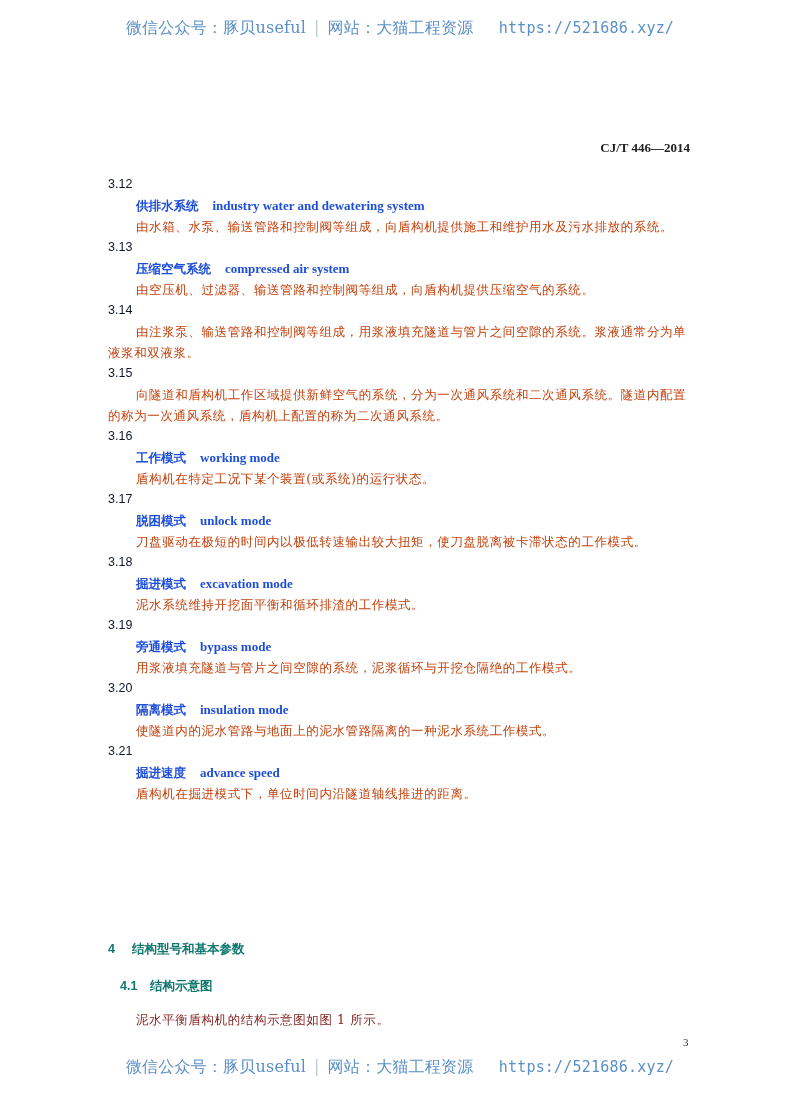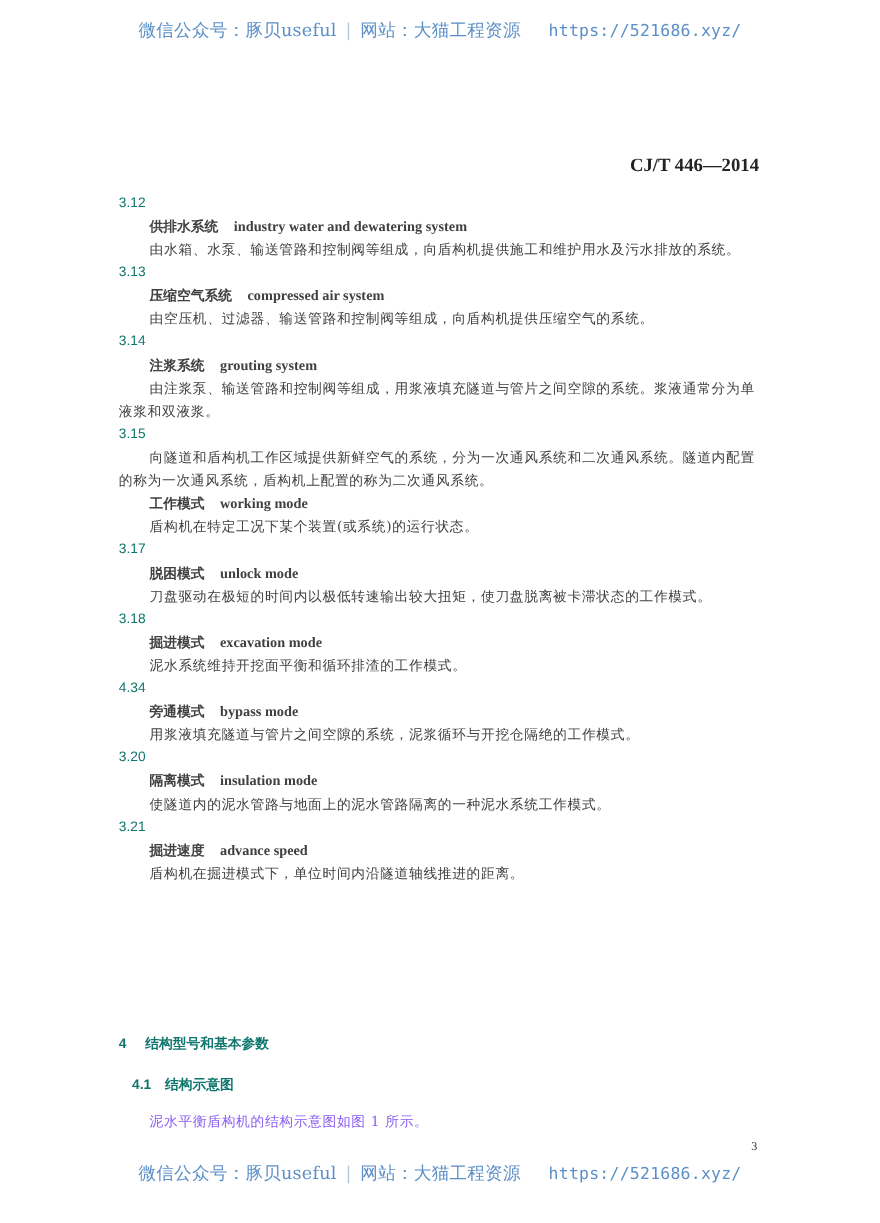--- a/index.html
+++ b/index.html
@@ -15,53 +15,53 @@
     font-size: 16px; color: #5b8fc7; letter-spacing: 0.2px;
     white-space: nowrap;
   }
   .watermark .sep { color: #b8c8d8; margin: 0 8px; }
   .watermark .url { font-family: "DejaVu Sans Mono", "Liberation Mono", monospace; font-size: 15px; margin-left: 20px; }
   .wm-top { top: 18px; }
   .wm-bottom { top: 1057px; }
 
   .doc-code {
     position: absolute; top: 140px; right: 110px;
-    font-family: "Liberation Serif", serif; font-weight: bold; font-size: 17px;
+    font-family: "Liberation Serif", serif; font-weight: bold; font-size: 13px;
     color: #222;
   }
 
   .content { position: absolute; left: 108px; top: 174px; width: 585px; }
   .entry { margin: 0; }
   .num {
-    font-family: "Liberation Sans", sans-serif; font-size: 12.5px; color: #0f766e;
+    font-family: "Liberation Sans", sans-serif; font-size: 12.5px; color: #0f172a;
     height: 21px; line-height: 21px;
   }
   .term {
     padding-left: 28px; height: 21px; line-height: 21px;
-    font-size: 12.5px; font-weight: bold; color: #404040;
+    font-size: 12.5px; font-weight: bold; color: #1d4ed8;
   }
   .term .en {
     font-family: "Liberation Serif", serif; font-weight: bold; margin-left: 14px; font-size: 13px;
   }
   .def {
-    text-indent: 28px; line-height: 21px; font-size: 12.5px; color: #404040;
+    text-indent: 28px; line-height: 21px; font-size: 12.5px; color: #c2410c;
     letter-spacing: 0.6px; margin: 0;
   }
 
   .sec-heading {
     position: absolute; left: 108px; font-size: 12.5px; font-weight: bold;
     font-family: "DejaVu Sans", sans-serif; color: #0f766e;
   }
   .sec-heading .n { display: inline-block; font-family: "Liberation Sans", sans-serif; }
   .sec-4 { top: 941px; }
   .sec-4 .n { width: 24px; }
   .sec-41 { top: 978px; }
   .sec-41 .n { width: 30px; margin-left: 12px; }
   .para {
-    position: absolute; left: 136px; top: 1012px; font-size: 12.5px; letter-spacing: 0.6px; color: #8b5cf6;
+    position: absolute; left: 136px; top: 1012px; font-size: 12.5px; letter-spacing: 0.6px; color: #7f1d1d;
   }
   .page-num {
     position: absolute; left: 683px; top: 1036px; font-size: 11px;
     font-family: "Liberation Serif", serif; color: #333;
   }
 </style>
 </head>
 <body>
 
 <div class="watermark wm-top">
@@ -77,43 +77,43 @@
     <div class="term"><span>供排水系统</span><span class="en">industry water and dewatering system</span></div>
     <p class="def">由水箱、水泵、输送管路和控制阀等组成，向盾构机提供施工和维护用水及污水排放的系统。</p>
   </div>
   <div class="entry">
     <div class="num">3.13</div>
     <div class="term"><span>压缩空气系统</span><span class="en">compressed air system</span></div>
     <p class="def">由空压机、过滤器、输送管路和控制阀等组成，向盾构机提供压缩空气的系统。</p>
   </div>
   <div class="entry">
     <div class="num">3.14</div>
-    <div class="term"><span>注浆系统</span><span class="en">grouting system</span></div>
     <p class="def">由注浆泵、输送管路和控制阀等组成，用浆液填充隧道与管片之间空隙的系统。浆液通常分为单液浆和双液浆。</p>
   </div>
   <div class="entry">
     <div class="num">3.15</div>
     <p class="def">向隧道和盾构机工作区域提供新鲜空气的系统，分为一次通风系统和二次通风系统。隧道内配置的称为一次通风系统，盾构机上配置的称为二次通风系统。</p>
   </div>
   <div class="entry">
+    <div class="num">3.16</div>
     <div class="term"><span>工作模式</span><span class="en">working mode</span></div>
     <p class="def">盾构机在特定工况下某个装置(或系统)的运行状态。</p>
   </div>
   <div class="entry">
     <div class="num">3.17</div>
     <div class="term"><span>脱困模式</span><span class="en">unlock mode</span></div>
     <p class="def">刀盘驱动在极短的时间内以极低转速输出较大扭矩，使刀盘脱离被卡滞状态的工作模式。</p>
   </div>
   <div class="entry">
     <div class="num">3.18</div>
     <div class="term"><span>掘进模式</span><span class="en">excavation mode</span></div>
     <p class="def">泥水系统维持开挖面平衡和循环排渣的工作模式。</p>
   </div>
   <div class="entry">
-    <div class="num">4.34</div>
+    <div class="num">3.19</div>
     <div class="term"><span>旁通模式</span><span class="en">bypass mode</span></div>
     <p class="def">用浆液填充隧道与管片之间空隙的系统，泥浆循环与开挖仓隔绝的工作模式。</p>
   </div>
   <div class="entry">
     <div class="num">3.20</div>
     <div class="term"><span>隔离模式</span><span class="en">insulation mode</span></div>
     <p class="def">使隧道内的泥水管路与地面上的泥水管路隔离的一种泥水系统工作模式。</p>
   </div>
   <div class="entry">
     <div class="num">3.21</div>

